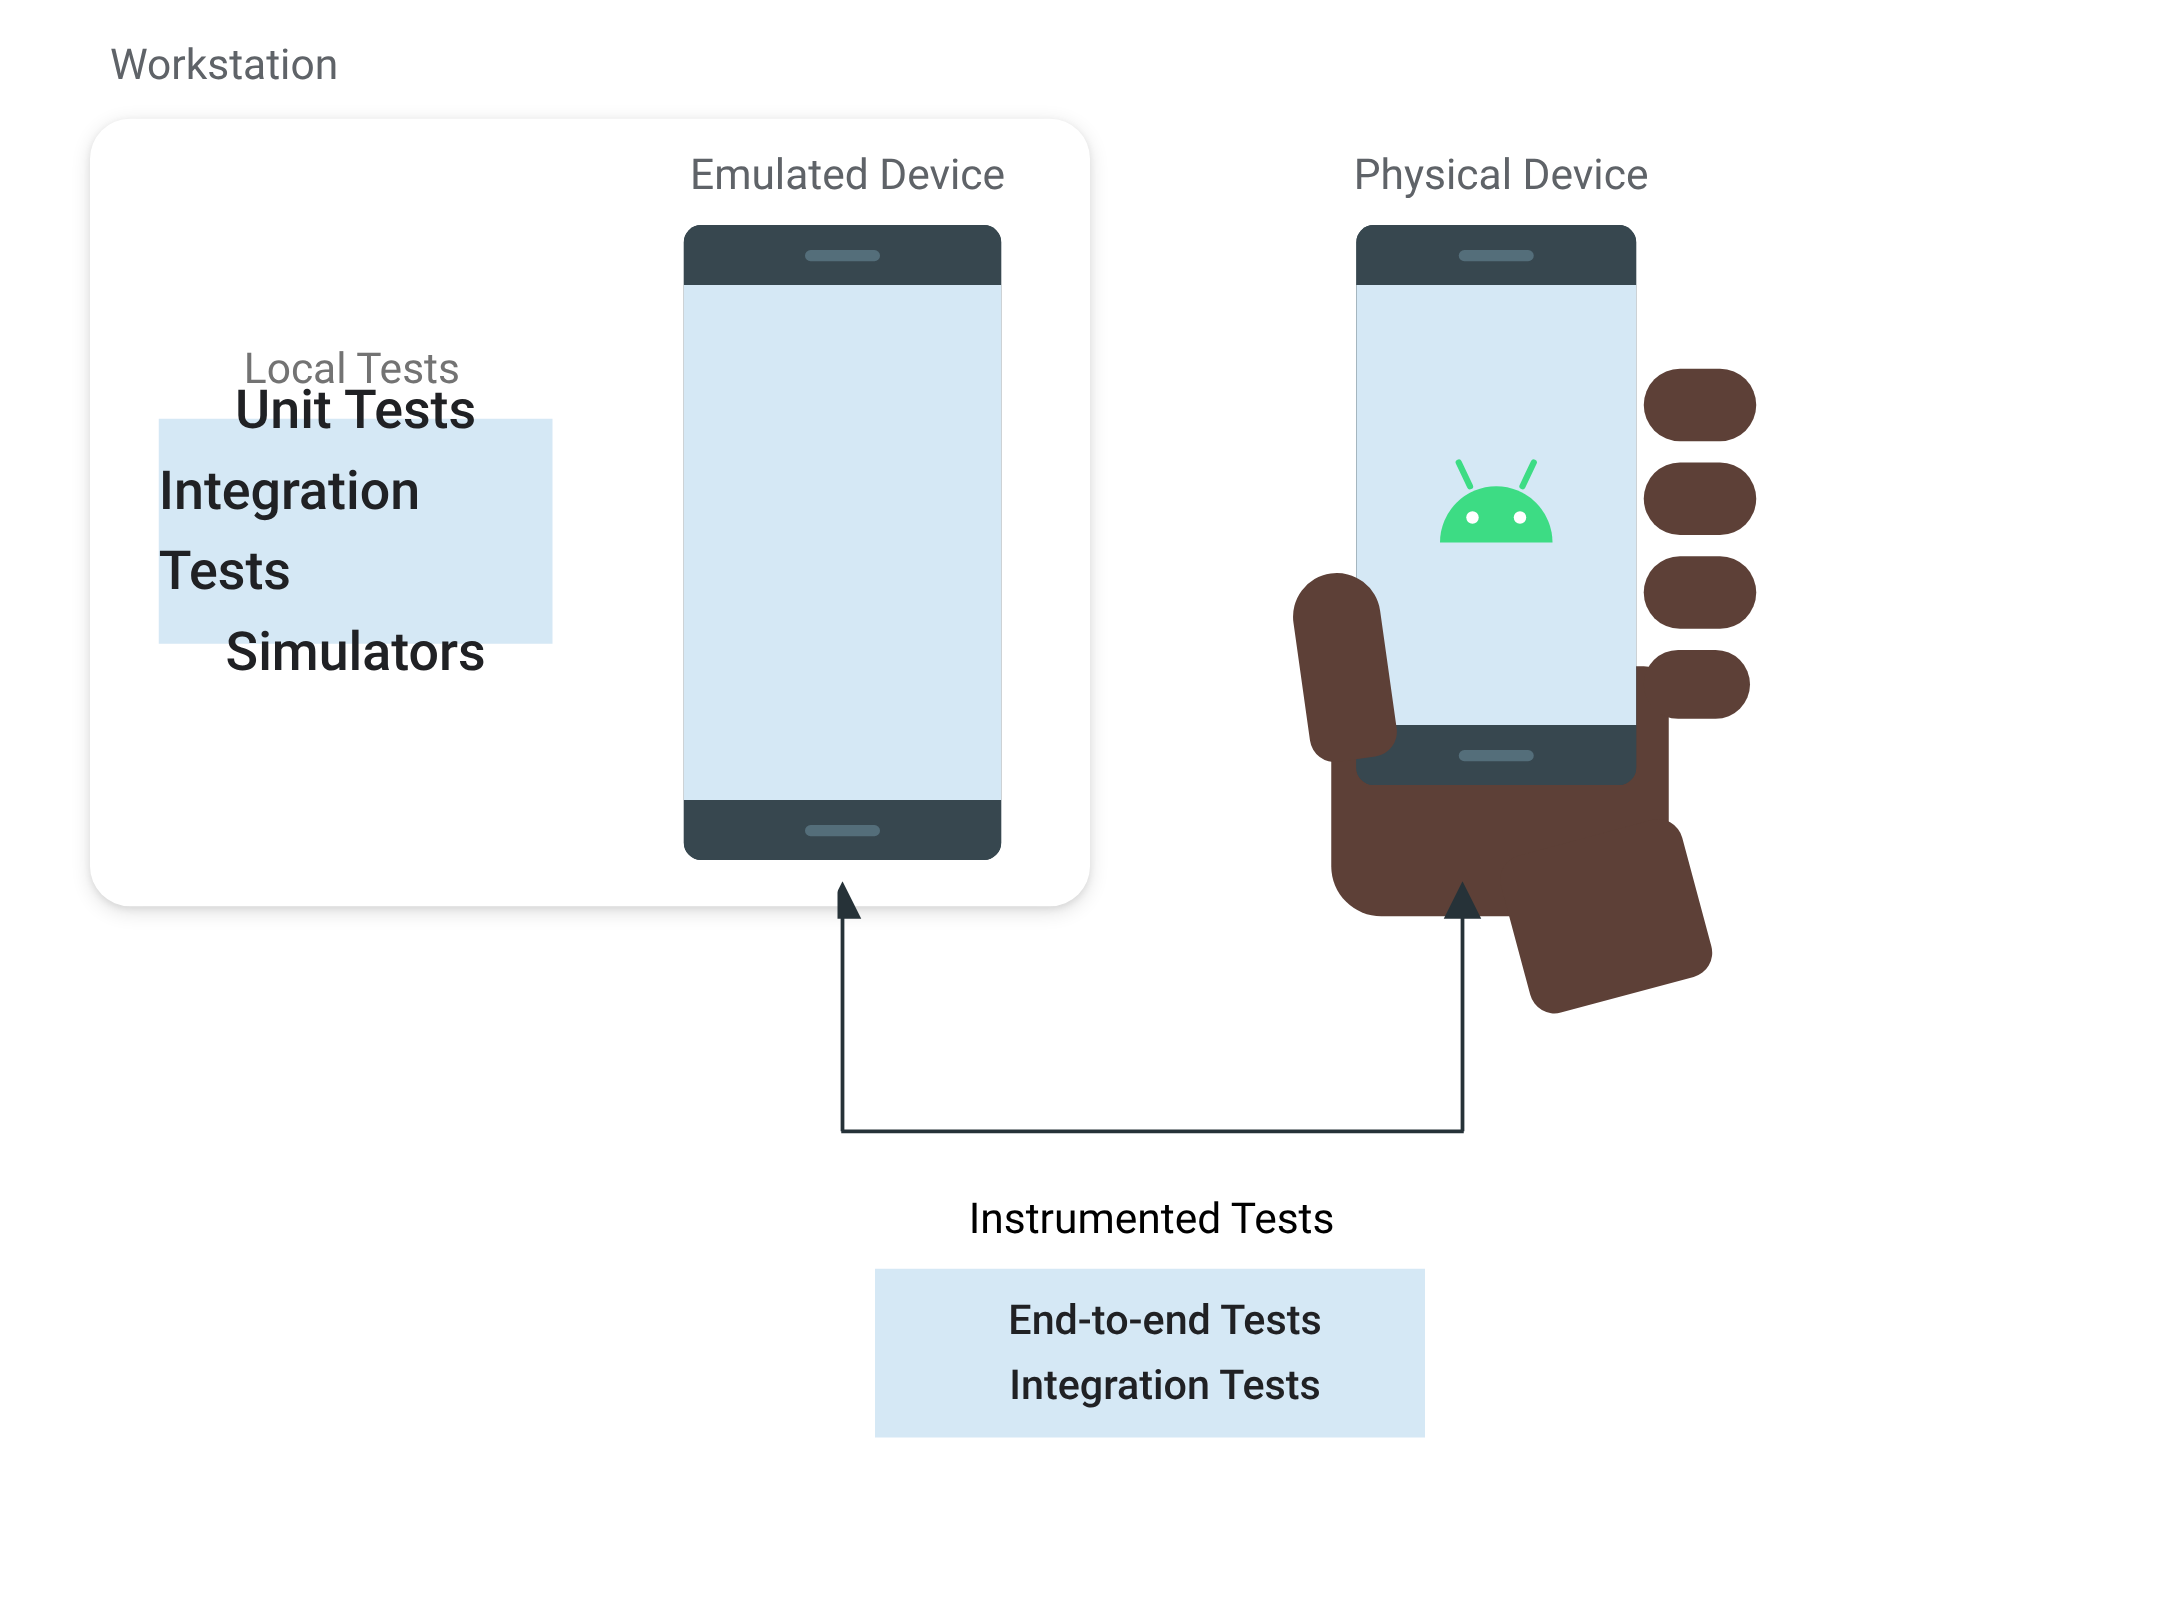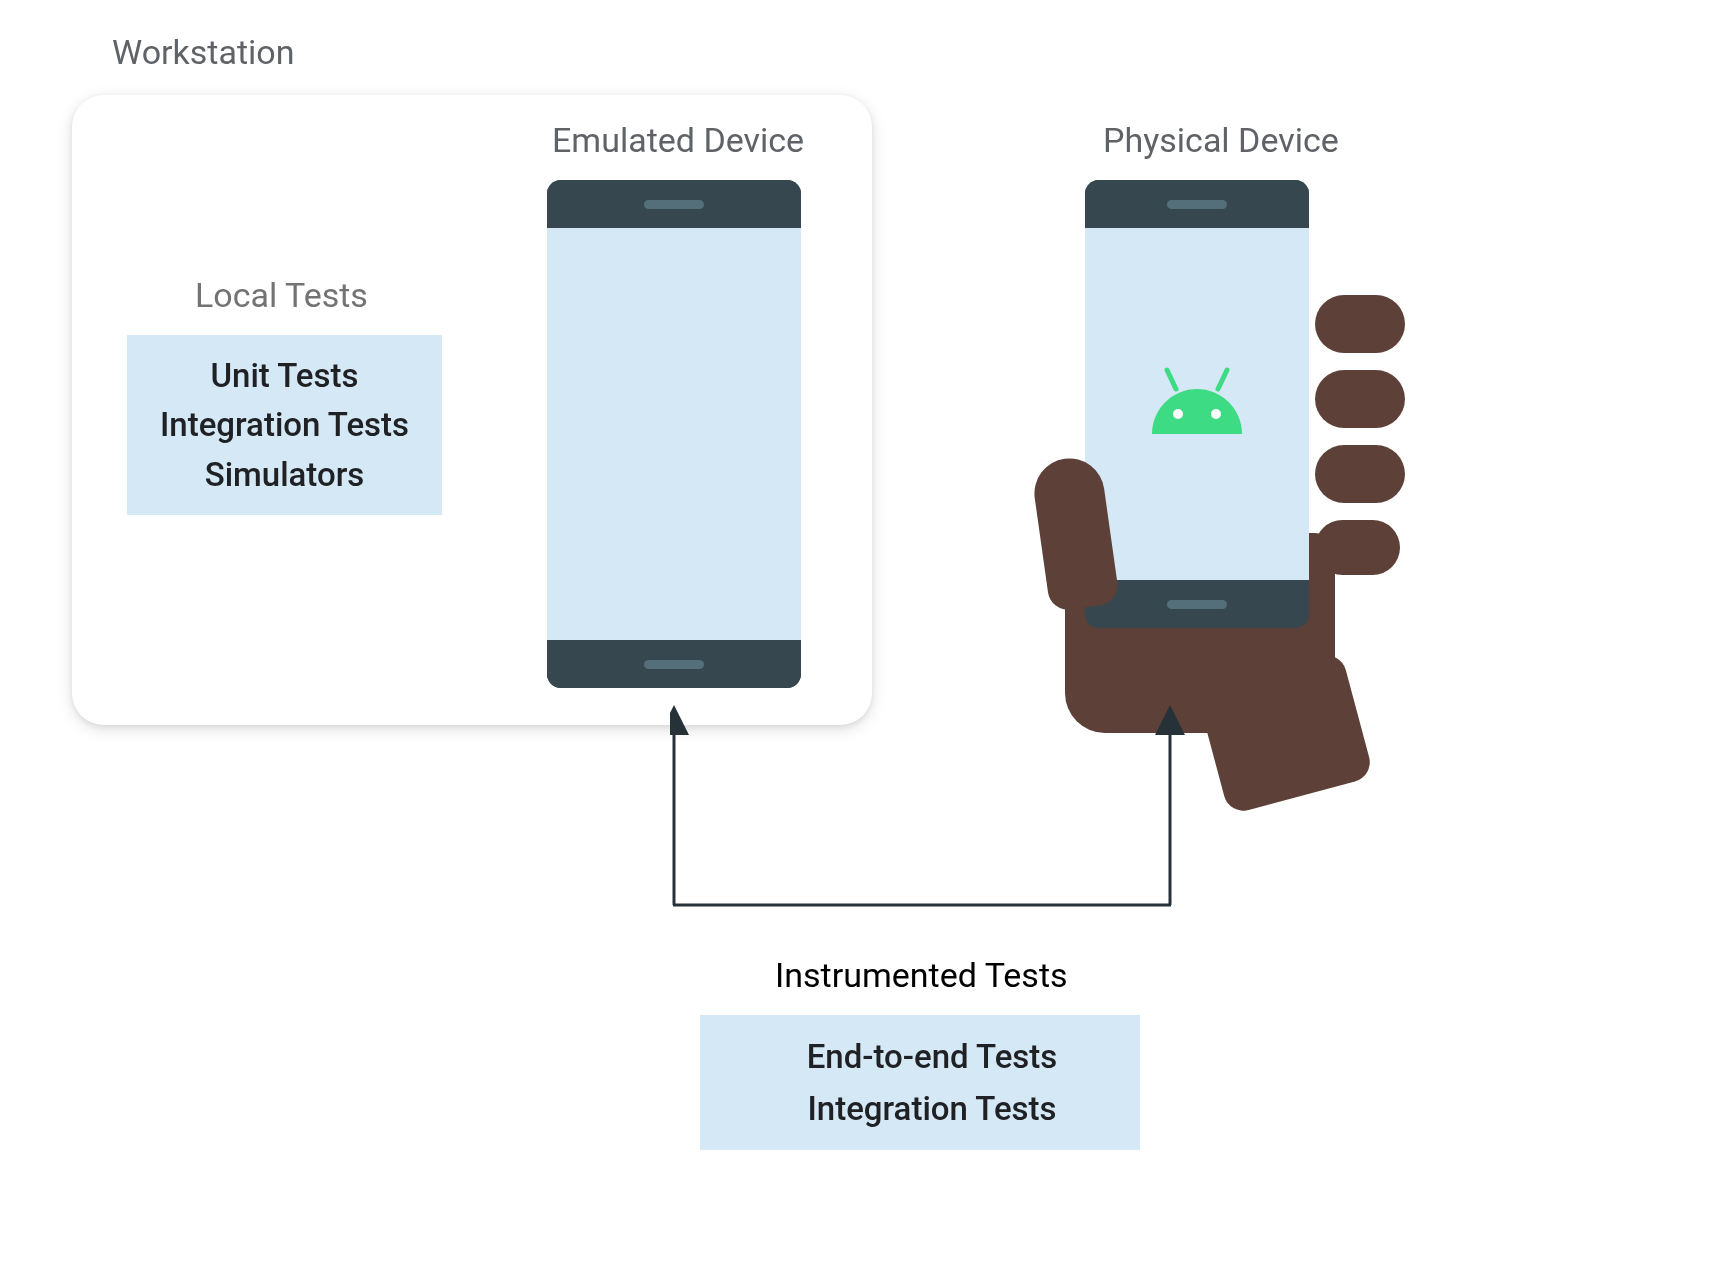--- a/index.html
+++ b/index.html
@@ -10,21 +10,21 @@
     body {
       font-family: 'Roboto', -apple-system, BlinkMacSystemFont, 'Segoe UI', Arial, sans-serif;
       background: #ffffff;
       width: 1726px;
       height: 1286px;
       position: relative;
     }
     .workstation-label {
       position: absolute;
       top: 32px;
-      left: 112px;
+      left: 88px;
       font-size: 34px;
       color: #5f6368;
       font-weight: 400;
     }
     .workstation-box {
       position: absolute;
       top: 95px;
       left: 72px;
       width: 800px;
       height: 630px;
@@ -46,21 +46,21 @@
       left: 127px;
       width: 315px;
       height: 180px;
       background: #d5e8f5;
       display: flex;
       flex-direction: column;
       justify-content: center;
       align-items: center;
     }
     .local-tests-box div {
-      font-size: 33px;
+      font-size: 43px;
       color: #202124;
       font-weight: 500;
       line-height: 1.5;
     }
     .emulated-label {
       position: absolute;
       top: 120px;
       left: 552px;
       font-size: 34px;
       color: #5f6368;
@@ -99,21 +99,20 @@
       flex: 1;
       background: #d5e8f5;
     }
     .physical-label {
       position: absolute;
       top: 120px;
       left: 1083px;
       font-size: 34px;
       color: #5f6368;
       font-weight: 400;
-      margin-left: 20px;
     }
     .physical-device-container {
       position: absolute;
       top: 180px;
       left: 1060px;
       width: 290px;
       height: 508px;
     }
     .physical-device {
       position: absolute;

